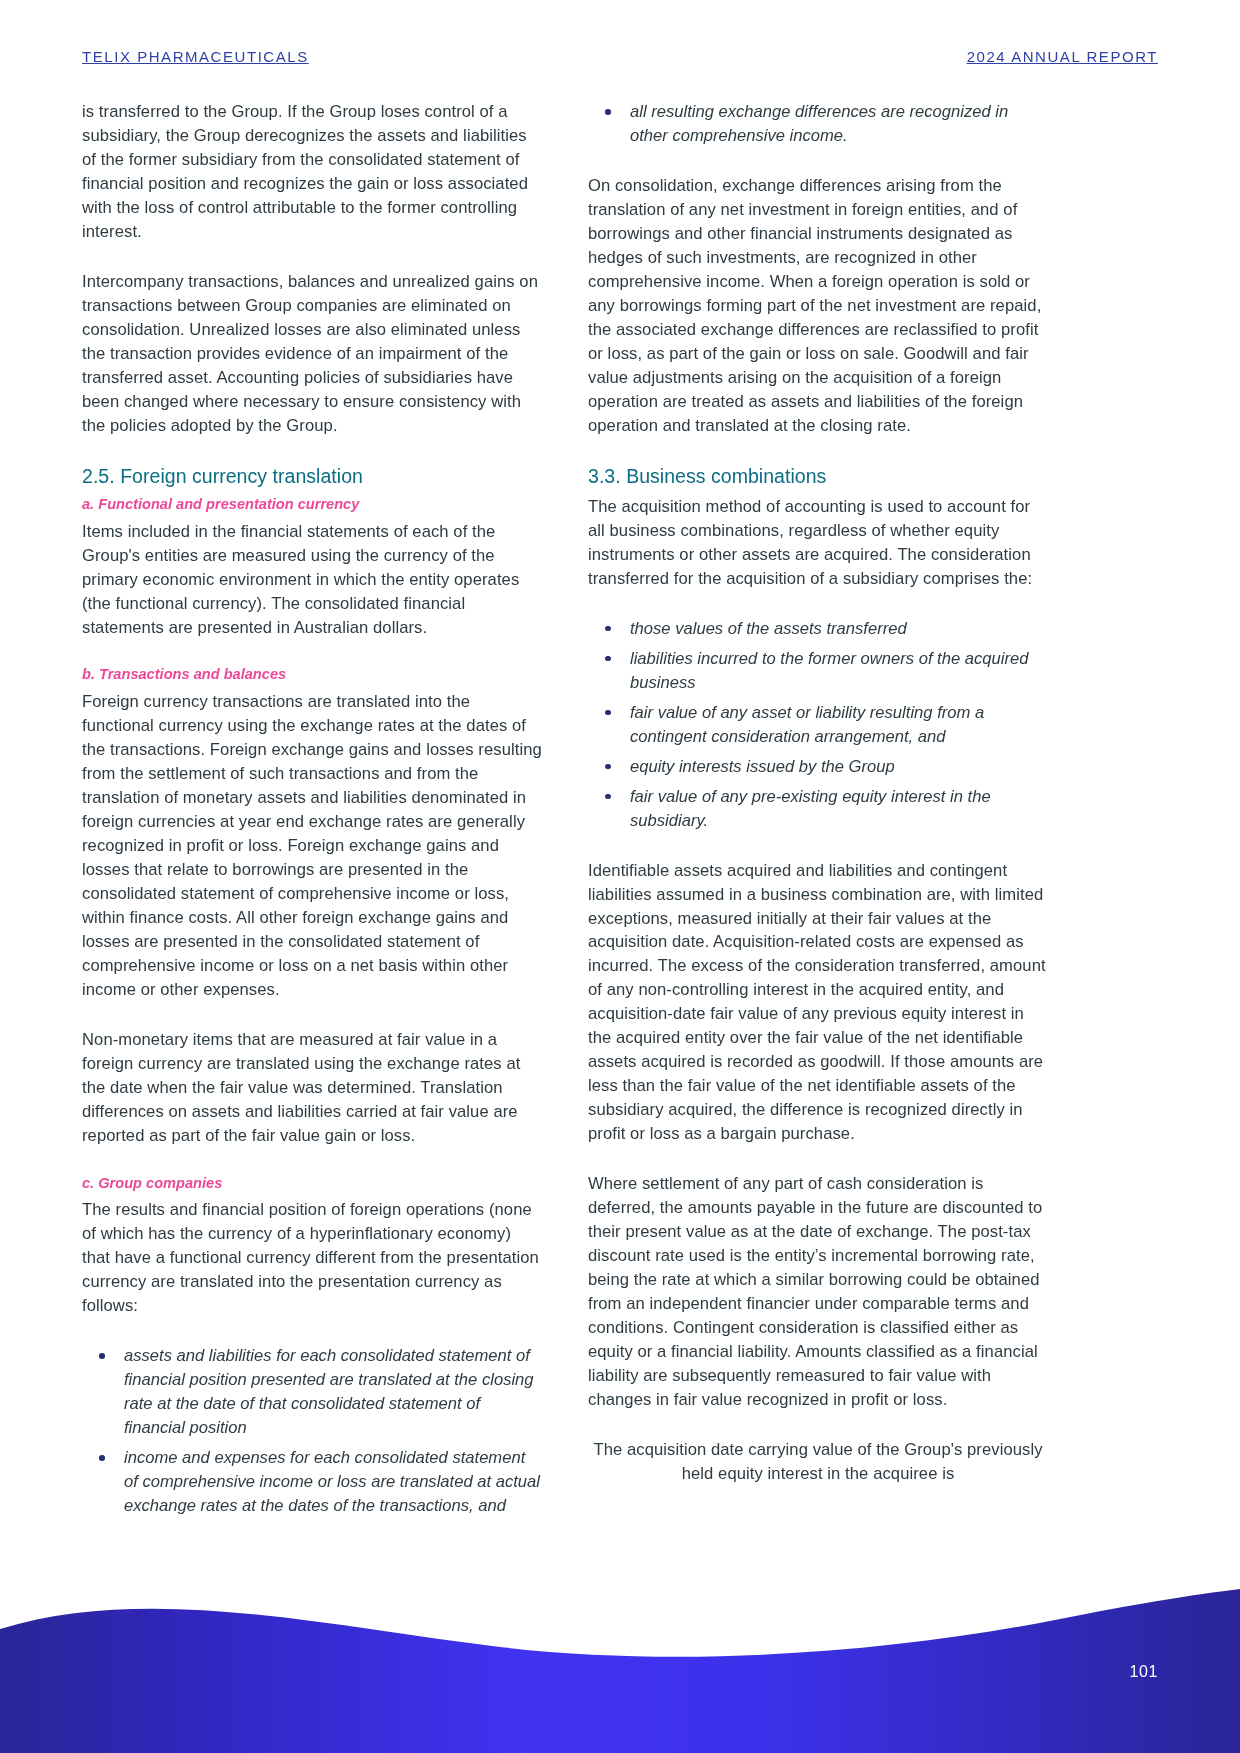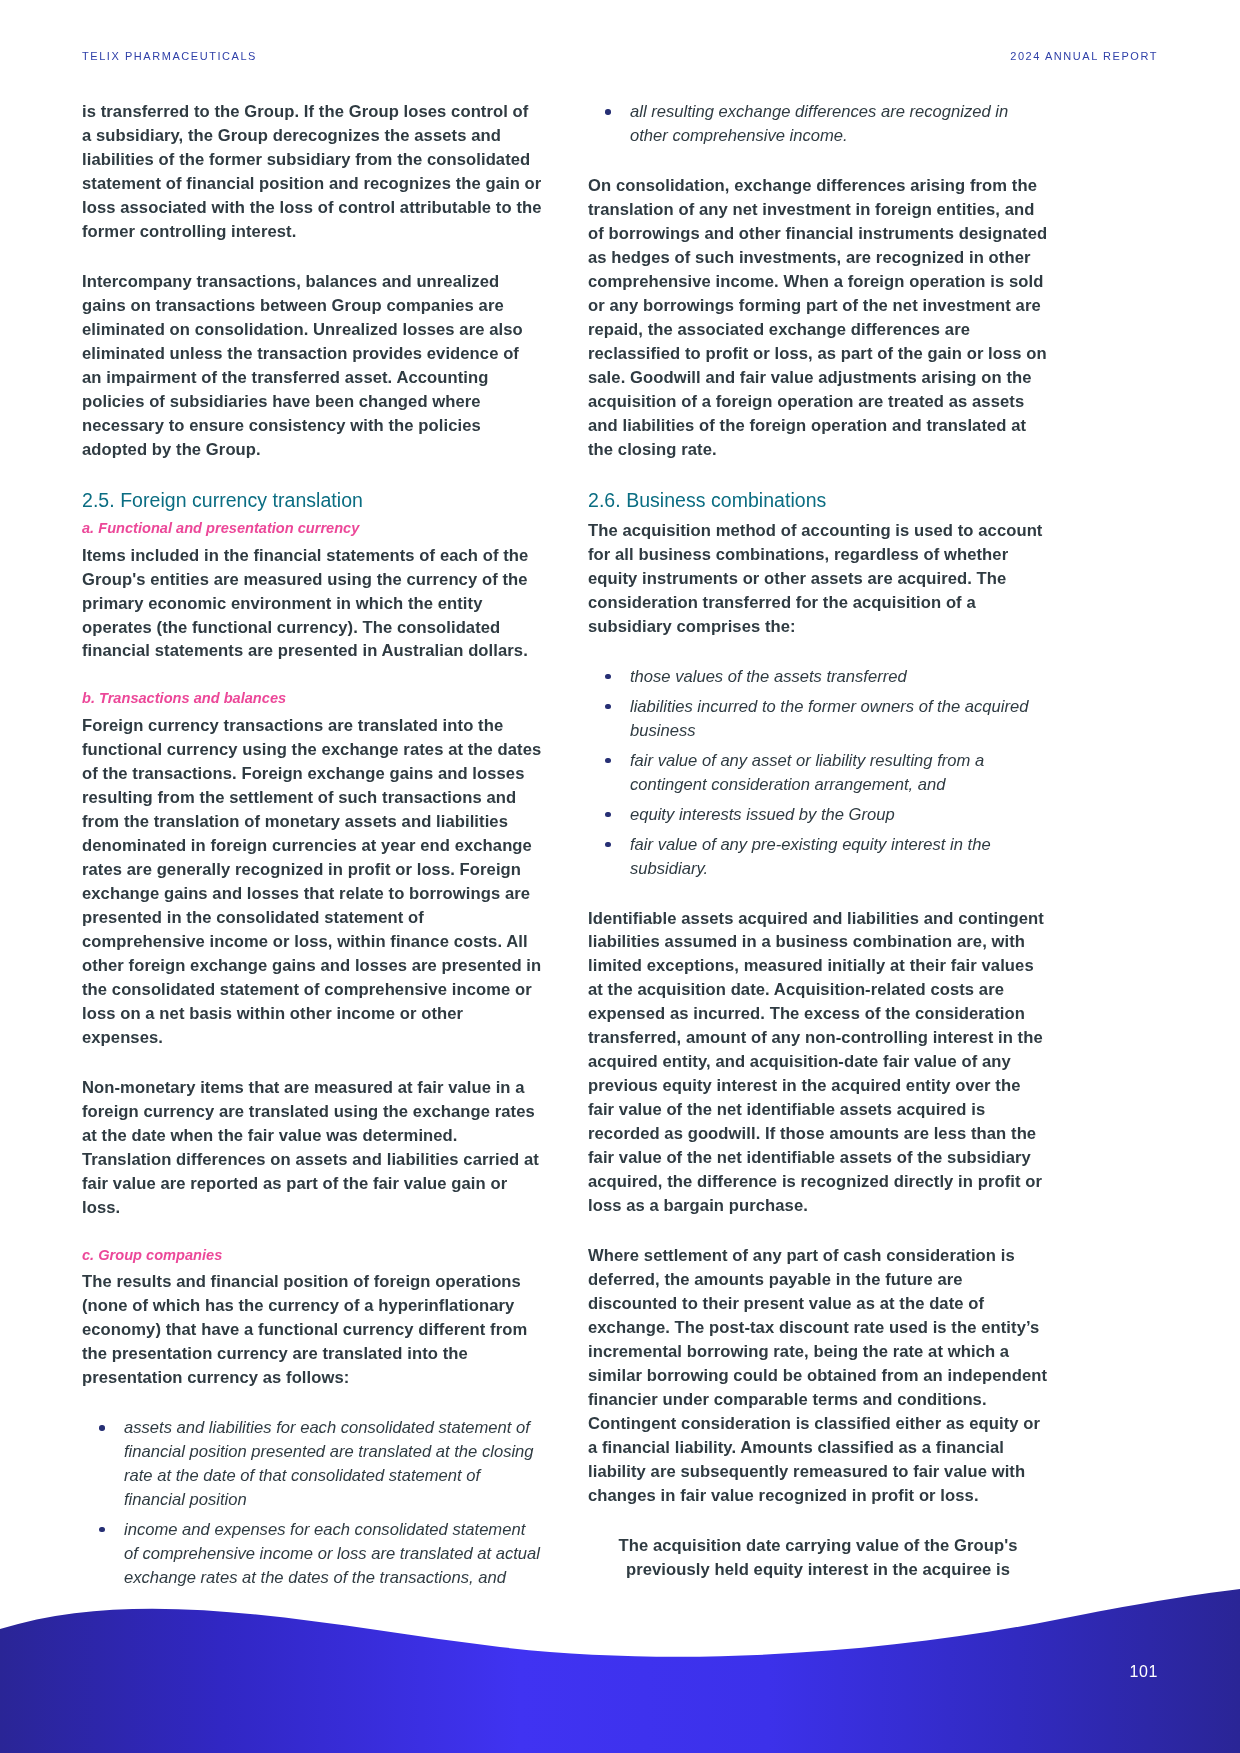--- a/index.html
+++ b/index.html
@@ -22,26 +22,27 @@
     position: absolute;
     top: 47px;
     left: 82px;
     right: 82px;
     height: 18px;
     display: flex;
     justify-content: space-between;
     align-items: center;
   }
   .running-header .hdr-text {
-    font-size: 11px;
+    font-size: 15px;
     letter-spacing: 1.55px;
     color: #2e3fa8;
     font-weight: 400;
     text-transform: uppercase;
     white-space: nowrap;
+    text-decoration: underline;
   }
   .running-header .hdr-right { text-align: right; }
 
   
   .columns {
     position: absolute;
     top: 100px;
     left: 82px;
     width: 1076px;
     display: flex;
@@ -51,21 +52,20 @@
     width: 460px;
     flex: 0 0 460px;
   }
 
   p.body {
     margin: 0 0 26px 0;
     font-size: 16.6px;
     line-height: 1.445;
     color: #2f3b42;
     letter-spacing: 0.005em;
-    font-weight: bold;
   }
   p.body.tight { margin-bottom: 0; text-align: center; }
 
   h2.section-heading {
     margin: 0 0 6px 0;
     font-size: 19.5px;
     line-height: 1.3;
     font-weight: 400;
     color: #0a6d82;
     letter-spacing: 0.002em;
@@ -171,21 +171,21 @@
 
       <ul class="bullets tight-top">
         <li>
           <span class="dot"></span>
           <span>all resulting exchange differences are recognized in other comprehensive income.</span>
         </li>
       </ul>
 
       <p class="body">On consolidation, exchange differences arising from the translation of any net investment in foreign entities, and of borrowings and other financial instruments designated as hedges of such investments, are recognized in other comprehensive income. When a foreign operation is sold or any borrowings forming part of the net investment are repaid, the associated exchange differences are reclassified to profit or loss, as part of the gain or loss on sale. Goodwill and fair value adjustments arising on the acquisition of a foreign operation are treated as assets and liabilities of the foreign operation and translated at the closing rate.</p>
 
-      <h2 class="section-heading gap-top">2.6. Business combinations</h2>
+      <h2 class="section-heading gap-top">3.3. Business combinations</h2>
       <p class="body">The acquisition method of accounting is used to account for all business combinations, regardless of whether equity instruments or other assets are acquired. The consideration transferred for the acquisition of a subsidiary comprises the:</p>
 
       <ul class="bullets">
         <li>
           <span class="dot"></span>
           <span>those values of the assets transferred</span>
         </li>
         <li>
           <span class="dot"></span>
           <span>liabilities incurred to the former owners of the acquired business</span>

